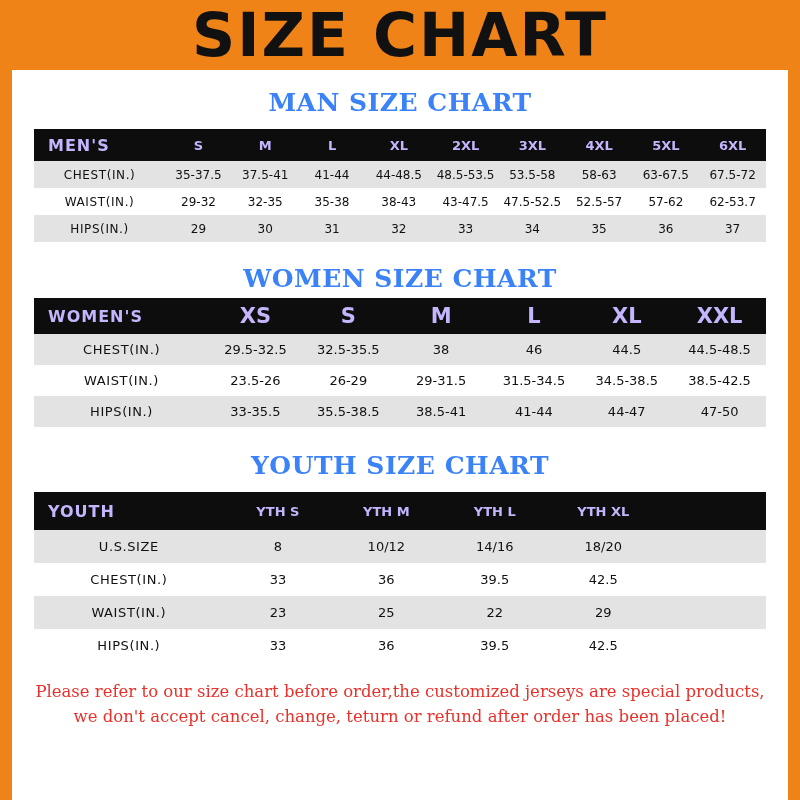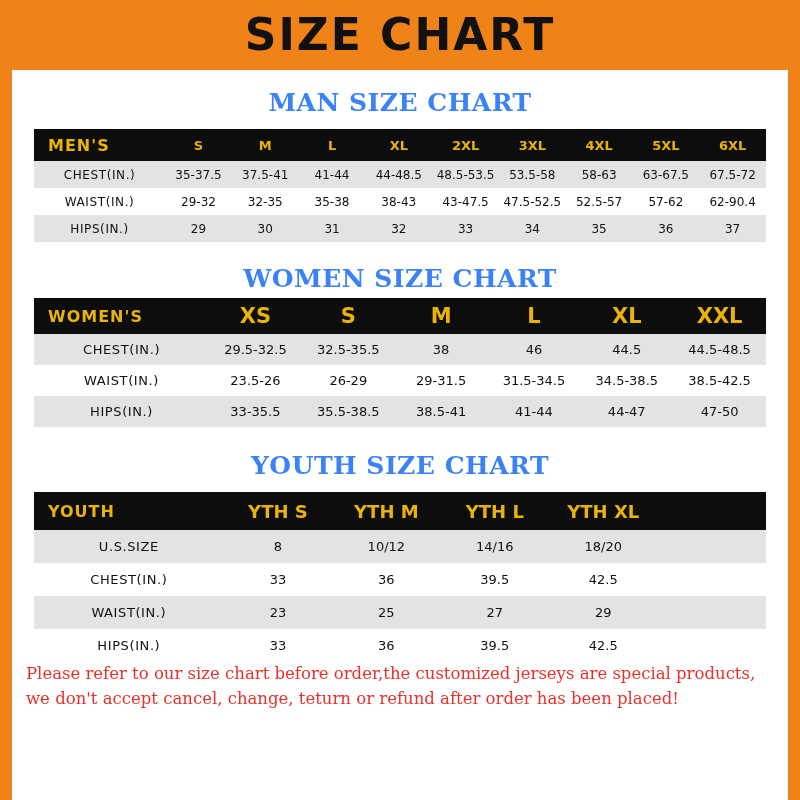--- a/index.html
+++ b/index.html
@@ -26,21 +26,21 @@
     height: 70px;
     background: #f08317;
     display: flex;
     align-items: center;
     justify-content: center;
     margin: 0 -12px;
   }
   .banner-title {
     font-family: "DejaVu Sans", sans-serif;
     font-weight: bold;
-    font-size: 44px;
+    font-size: 60px;
     letter-spacing: 2px;
     color: #111111;
     line-height: 1;
   }
   .section {
     padding: 0 22px;
   }
   .section-title {
     text-align: center;
     font-family: "DejaVu Serif", serif;
@@ -62,21 +62,21 @@
     text-align: center;
     font-size: 12px;
     color: #111111;
     font-family: "DejaVu Sans", sans-serif;
     padding: 0;
     height: 26px;
     vertical-align: middle;
   }
   table.chart thead th {
     background: #0d0d0d;
-    color: #eab308;
+    color: #c4b5fd;
     font-weight: bold;
     font-size: 13px;
     height: 32px;
   }
   table.chart thead th.corner {
     text-align: left;
     padding-left: 14px;
     font-size: 15px;
     letter-spacing: 1px;
   }
@@ -90,27 +90,28 @@
     text-align: center;
     font-size: 12.5px;
     letter-spacing: 0.6px;
   }
   
   #men-table thead th.corner { font-size: 16px; }
   #men-table tbody td { height: 27px; font-size: 12px; }
   #women-table thead th { font-size: 21px; height: 36px; }
   #women-table thead th.corner { font-size: 16px; }
   #women-table tbody td { height: 31px; font-size: 13px; }
-  #youth-table thead th { font-size: 18px; height: 38px; }
+  #youth-table thead th { font-size: 13px; height: 38px; }
   #youth-table thead th.corner { font-size: 16px; }
   #youth-table tbody td { height: 33px; font-size: 13px; }
 
   .footer-note {
+    margin-top: 18px;
     padding: 0 14px;
-    text-align: left;
+    text-align: center;
     color: #e8312a;
     font-family: "DejaVu Serif", serif;
     font-size: 16.5px;
     line-height: 1.5;
   }
   .footer-note div { white-space: nowrap; }
 </style>
 </head>
 <body>
 
@@ -153,21 +154,21 @@
         <tr class="plain">
           <td class="rowlabel">WAIST(IN.)</td>
           <td>29-32</td>
           <td>32-35</td>
           <td>35-38</td>
           <td>38-43</td>
           <td>43-47.5</td>
           <td>47.5-52.5</td>
           <td>52.5-57</td>
           <td>57-62</td>
-          <td>62-90.4</td>
+          <td>62-53.7</td>
         </tr>
         <tr class="alt">
           <td class="rowlabel">HIPS(IN.)</td>
           <td>29</td>
           <td>30</td>
           <td>31</td>
           <td>32</td>
           <td>33</td>
           <td>34</td>
           <td>35</td>
@@ -251,21 +252,21 @@
           <td>33</td>
           <td>36</td>
           <td>39.5</td>
           <td>42.5</td>
           <td></td>
         </tr>
         <tr class="alt">
           <td class="rowlabel">WAIST(IN.)</td>
           <td>23</td>
           <td>25</td>
-          <td>27</td>
+          <td>22</td>
           <td>29</td>
           <td></td>
         </tr>
         <tr class="plain">
           <td class="rowlabel">HIPS(IN.)</td>
           <td>33</td>
           <td>36</td>
           <td>39.5</td>
           <td>42.5</td>
           <td></td>

